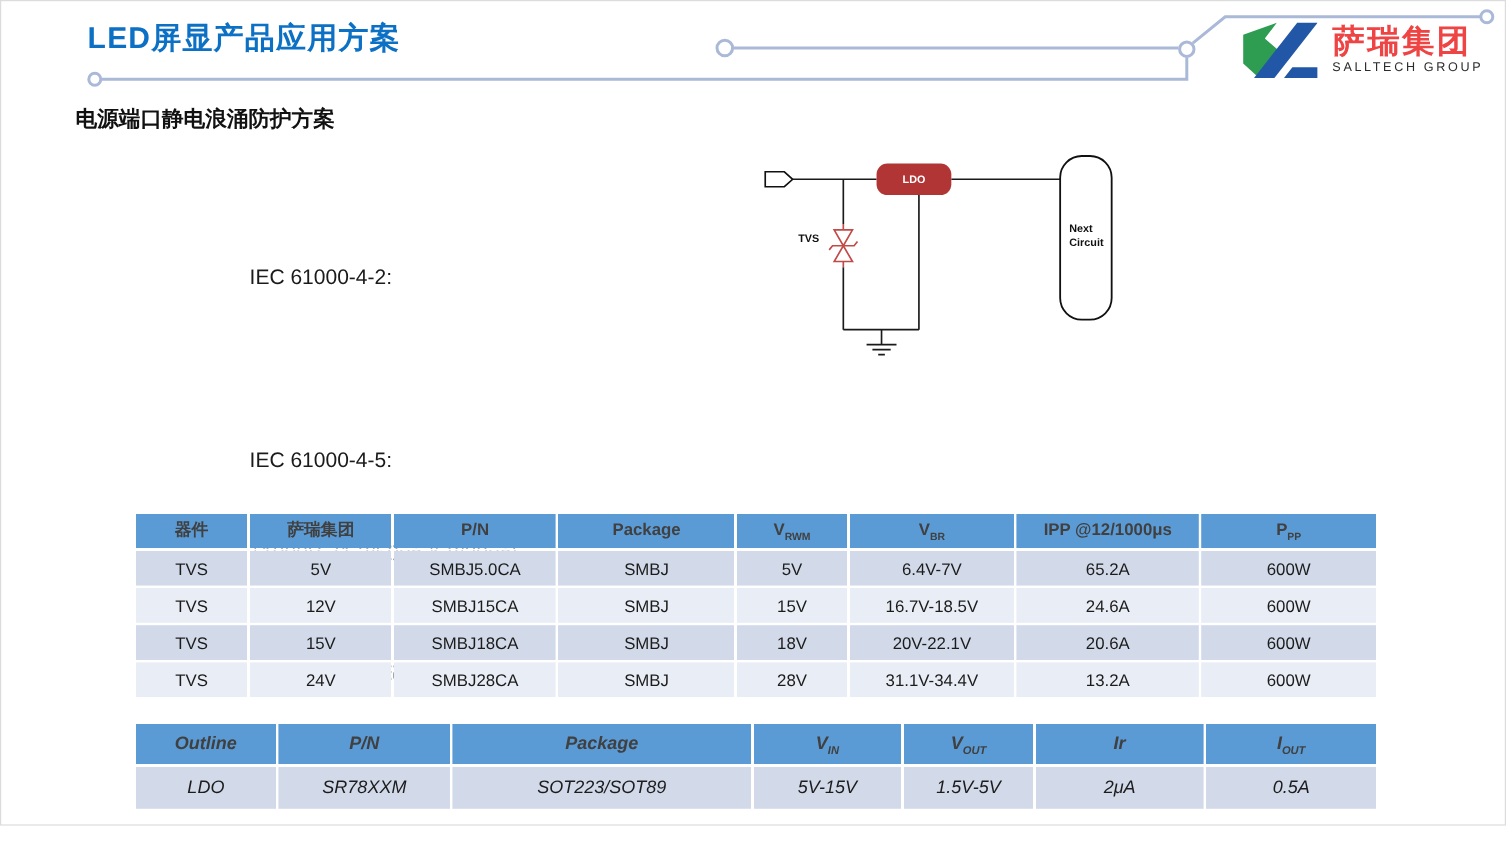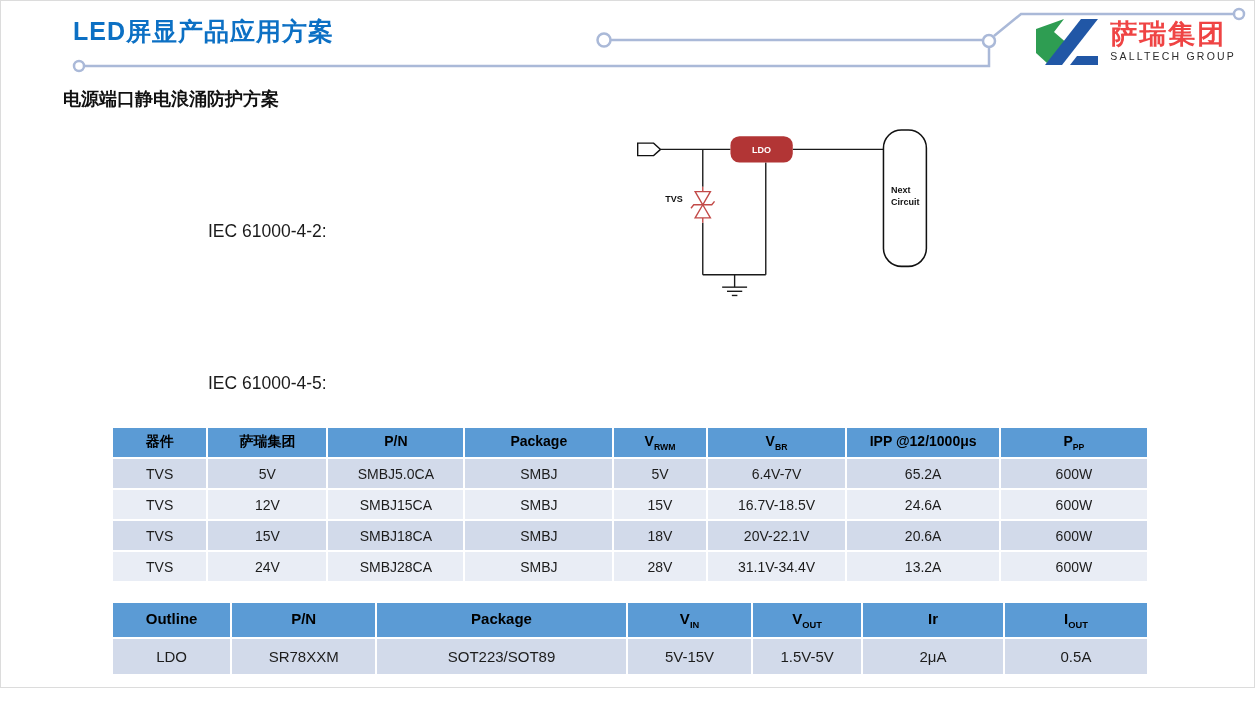--- a/index.html
+++ b/index.html
@@ -37,23 +37,23 @@
   .tvs-stroke{stroke:var(--tvsRed);stroke-width:2;fill:none;}
   .tvs-tri{stroke:var(--tvsRed);stroke-width:2;fill:#fff;}
   .ldo-rect{fill:var(--ldoRed);}
   .next-rect{fill:#fff;stroke:#111;stroke-width:2.2;}
   .conn{fill:#fff;stroke:#111;stroke-width:2;}
   .svg-label{font-family:"Liberation Sans",sans-serif;font-weight:bold;fill:#111;}
   .svg-label-white{font-family:"Liberation Sans",sans-serif;font-weight:bold;fill:#fff;}
 
   table{border-collapse:collapse;table-layout:fixed;position:absolute;left:110px;}
   .tvs-table{top:425px;width:1038px;}
-  .ldo-table{top:600px;width:1038px;}
+  .ldo-table{top:600px;width:1038px;font-style:italic;}
   th,td{border:2.5px solid #fff;text-align:center;vertical-align:middle;overflow:hidden;}
-  th{background:var(--headerBlue);color:#000000;font-weight:bold;}
+  th{background:var(--headerBlue);color:#404040;font-weight:bold;}
   td{color:var(--textDark);font-weight:normal;}
   .tvs-table th{height:31px;font-size:14px;}
   .tvs-table td{height:31px;font-size:14px;}
   .ldo-table th{height:36px;font-size:15px;}
   .ldo-table td{height:37px;font-size:15px;}
   tbody tr:nth-child(odd) td{background:var(--rowDark);}
   tbody tr:nth-child(even) td{background:var(--rowLight);}
   sub{font-size:0.62em;font-weight:bold;margin-top:20px;}
 </style>
 </head>

